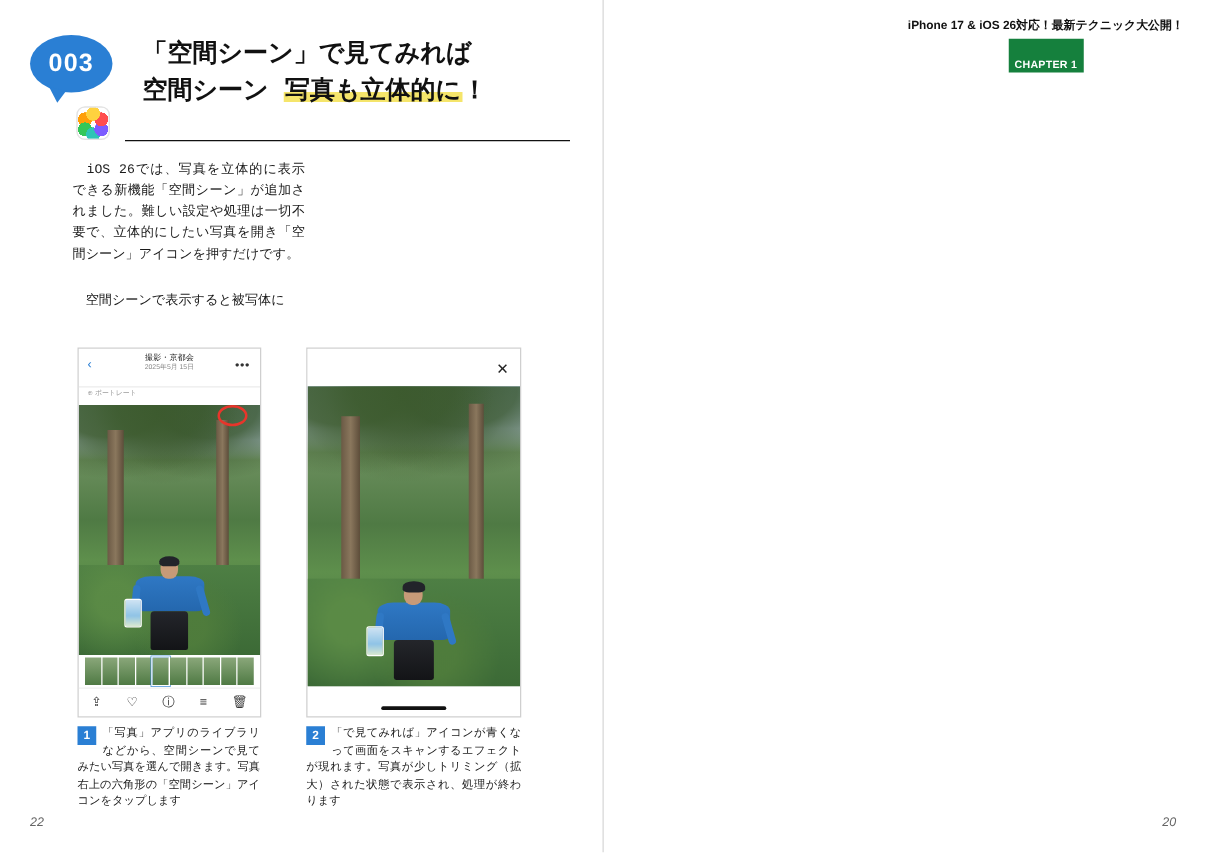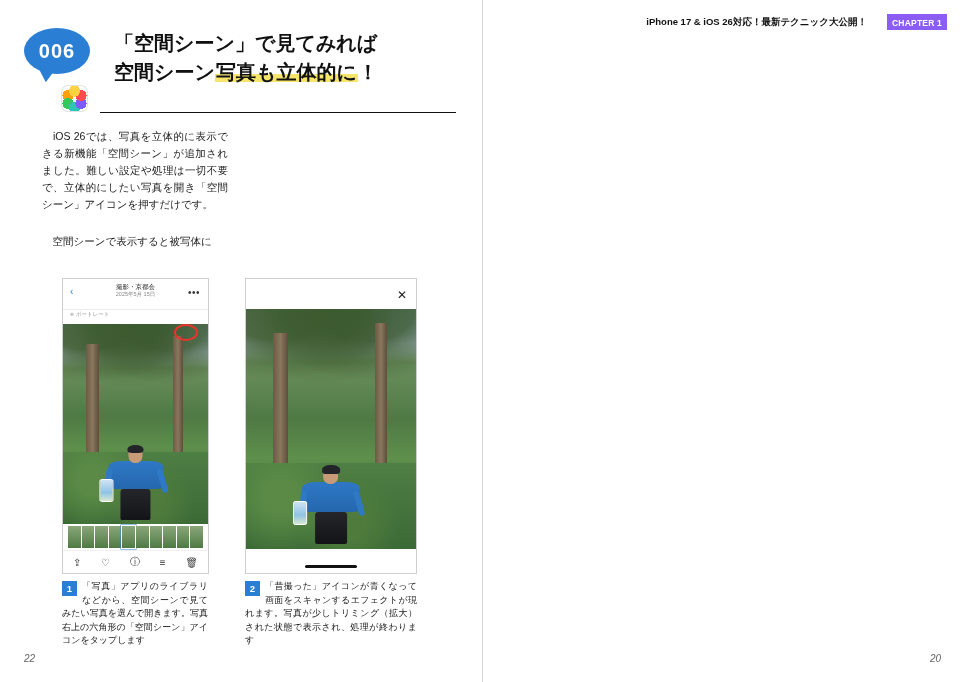--- a/index.html
+++ b/index.html
@@ -30,32 +30,33 @@
   .page-left { left: 0; width: 482px; }
   .page-right { left: 482px; width: 482px; border-left: 1px solid #d8d8d8; }
 
   
   .header-right {
     position: absolute;
     top: 14px;
     right: 18px;
     display: flex;
     align-items: center;
-    gap: 20px;
+    gap: 4px;
     font-size: 9.5px;
     font-weight: bold;
     color: #111;
     white-space: nowrap;
+    flex-direction: column;
   }
   .chapter-badge {
-    background: #8b5cf6;
+    background: #15803d;
     color: #fff;
     font-size: 8.5px;
     font-weight: bold;
-    padding: 4px 5px 2px 5px;
+    padding: 15px 5px 2px 5px;
     letter-spacing: .2px;
   }
 
   
   .num-bubble {
     position: absolute;
     left: 24px;
     top: 28px;
     width: 66px;
     height: 46px;
@@ -88,21 +89,21 @@
     width: 360px;
   }
   .title-line1, .title-line2 {
     font-size: 20px;
     font-weight: bold;
     color: #111;
     line-height: 1.35;
     white-space: nowrap;
   }
   .title-line2 { margin-top: 2px; }
-  .hl { background: linear-gradient(to bottom, transparent 58%, #f5e56b 58%, #f5e56b 95%, transparent 95%); padding: 0 1px; }
+  .hl { background: linear-gradient(to bottom, transparent 58%, #f5e56b 58%, #f5e56b 95%, transparent 95%); padding: 0 1px; margin-left: 12px; }
   .title-underline {
     position: absolute;
     left: 100px;
     top: 112px;
     width: 356px;
     border-bottom: 1.5px solid #111;
   }
   .photos-icon {
     position: absolute;
     left: 62px;
@@ -117,25 +118,26 @@
       radial-gradient(circle at 50% 86%, #2ec4b6 0 5.5px, transparent 5.6px),
       radial-gradient(circle at 24% 70%, #34c759 0 5.5px, transparent 5.6px),
       radial-gradient(circle at 24% 38%, #ff9f0a 0 5.5px, transparent 5.6px),
       #ffffff;
     box-shadow: 0 0 0 1px #e2e2e2;
   }
 
   
   .body-cols {
     position: absolute;
-    left: 42px;
+    left: 58px;
     top: 128px;
     width: 390px;
     display: flex;
     gap: 18px;
+    font-family: Liberation Mono, monospace;
   }
   .col {
     width: 186px;
     font-size: 10.5px;
     line-height: 1.62;
     color: #1a1a1a;
     text-align: justify;
   }
   .col p { margin: 0; }
   .col p + p { margin-top: 20px; }
@@ -300,21 +302,21 @@
   .folio-right { right: 24px; }
 </style>
 </head>
 <body>
 
 <div class="spread">
 
   <div class="page page-left">
 
     <div class="num-bubble">
-      <span>006</span>
+      <span>003</span>
     </div>
 
     <div class="title-wrap">
       <div class="title-line1">「空間シーン」で見てみれば</div>
       <div class="title-line2">
         <span>空間シーン</span><span class="hl">写真も立体的に</span><span>！</span>
       </div>
     </div>
     <div class="title-underline"></div>
     <div class="photos-icon"></div>
@@ -392,21 +394,21 @@
       </div>
       <div class="home-indicator"></div>
     </div>
 
     <div class="caption cap-1">
       <span class="cap-num">1</span>
       <span>「写真」アプリのライブラリなどから、空間シーンで見てみたい写真を選んで開きます。写真右上の六角形の「空間シーン」アイコンをタップします</span>
     </div>
     <div class="caption cap-2">
       <span class="cap-num">2</span>
-      <span>「昔撮った」アイコンが青くなって画面をスキャンするエフェクトが現れます。写真が少しトリミング（拡大）された状態で表示され、処理が終わります</span>
+      <span>「で見てみれば」アイコンが青くなって画面をスキャンするエフェクトが現れます。写真が少しトリミング（拡大）された状態で表示され、処理が終わります</span>
     </div>
 
     <div class="folio folio-left">22</div>
   </div>
 
   <div class="page page-right">
 
     <div class="header-right">
       <span>iPhone 17 &amp; iOS 26対応！最新テクニック大公開！</span>
       <span class="chapter-badge">CHAPTER 1</span>

